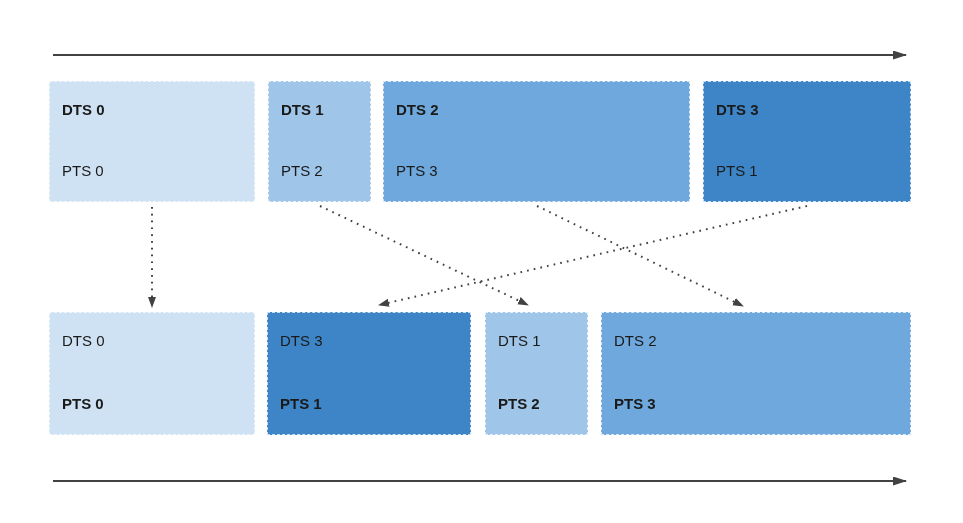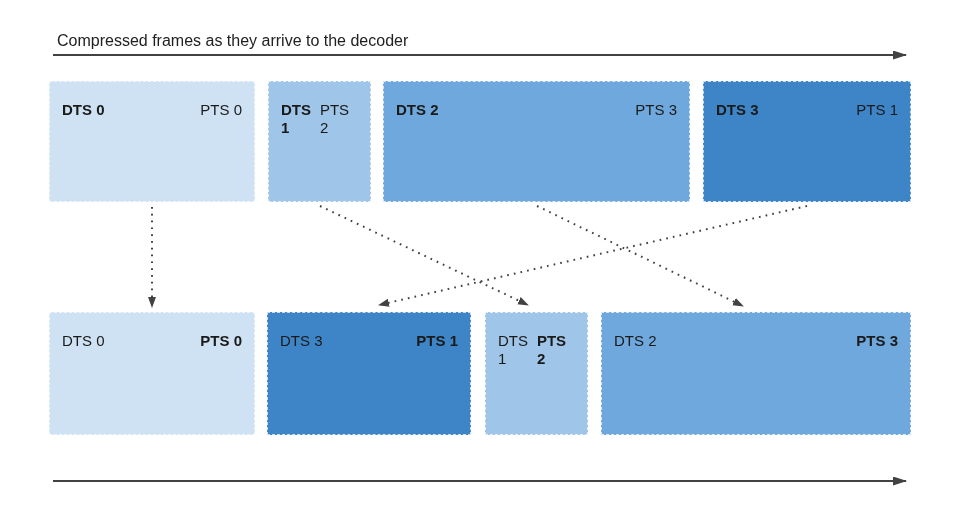--- a/index.html
+++ b/index.html
@@ -28,21 +28,21 @@
   .arrow-layer {
     position: absolute;
     left: 0; top: 0;
     width: 963px; height: 523px;
     pointer-events: none;
   }
 
   .frame {
     position: absolute;
     display: flex;
-    flex-direction: row;
+    flex-direction: column;
     justify-content: space-between;
     padding: 19px 12px 21px 12px;
     border: 1px dashed rgba(255,255,255,0.75);
     font-size: 15px;
     line-height: 18px;
     color: #1a1a1a;
   }
   .frame .strong { font-weight: 700; }
 
   
@@ -57,21 +57,20 @@
   .b0 { left: 49px;  width: 206px; }
   .b1 { left: 267px; width: 204px; }
   .b2 { left: 485px; width: 103px; }
   .b3 { left: 601px; width: 310px; }
 </style>
 </head>
 <body>
 
 <div class="canvas">
 
-  <div class="section-label top">Compressed frames as they arrive to the decoder</div>
 
   <svg class="arrow-layer" width="963" height="523" viewBox="0 0 963 523" xmlns="http://www.w3.org/2000/svg">
     <defs>
       <marker id="solidHead" markerUnits="userSpaceOnUse" markerWidth="16" markerHeight="11" refX="13" refY="4.5" orient="auto">
         <path d="M0,0 L14,4.5 L0,9 Z" fill="#424242"></path>
       </marker>
       <marker id="dotHead" markerUnits="userSpaceOnUse" markerWidth="13" markerHeight="10" refX="10" refY="4" orient="auto">
         <path d="M0,0 L11,4 L0,8 Z" fill="#424242"></path>
       </marker>
     </defs>

